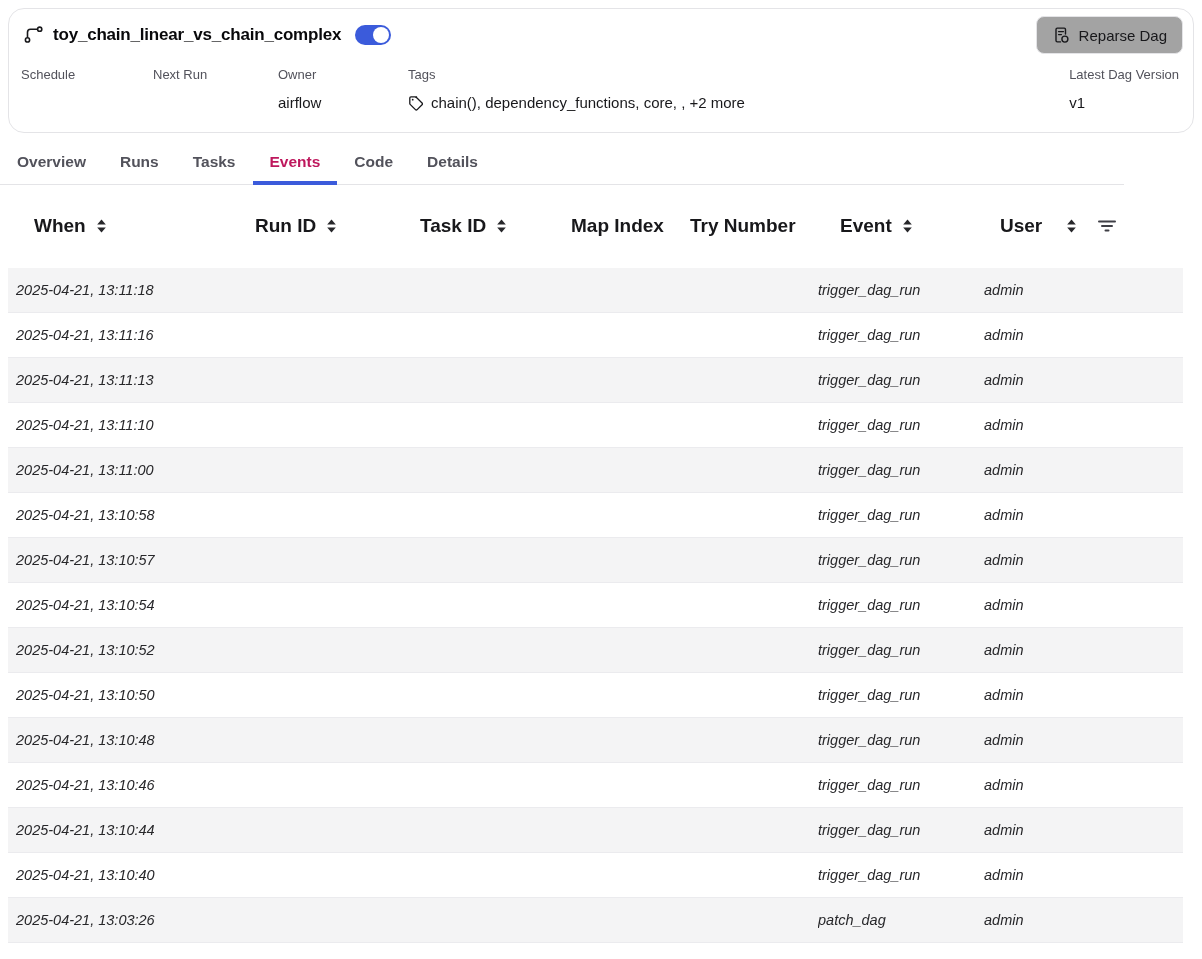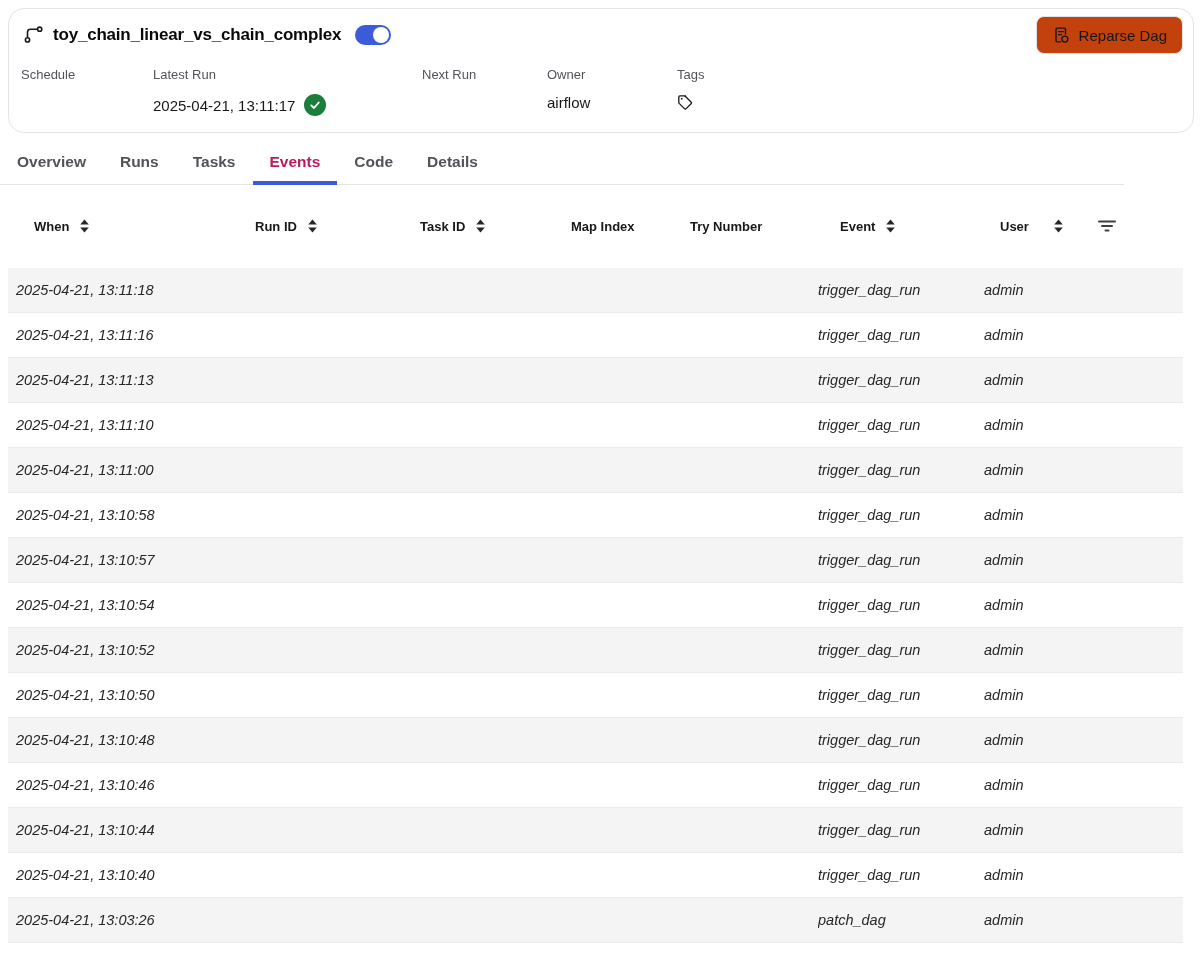--- a/index.html
+++ b/index.html
@@ -18,21 +18,21 @@
   }
   .card-top { display:flex; align-items:center; height:40px; padding-left:8px; }
   .dag-icon { display:inline-flex; width:22px; height:22px; }
   .dag-title { margin-left:10px; font-size:17px; font-weight:700; letter-spacing:-0.2px; color:#09090b; }
   .toggle { position:relative; width:36px; height:20px; border-radius:10px; background:#d4d4d8; margin-left:14px; cursor:pointer; }
   .toggle.on { background:#3b5bdb; }
   .toggle .knob { position:absolute; top:2px; left:2px; width:16px; height:16px; border-radius:50%; background:#fff; }
   .toggle.on .knob { left:18px; }
   .reparse-btn {
     margin-left:auto; display:inline-flex; align-items:center; gap:9px;
-    border:1px solid #e4e4e7; border-radius:8px; background:#c2410c;
+    border:1px solid #e4e4e7; border-radius:8px; background:#a3a3a3;
     height:38px; padding:0 15px; font-size:15px; font-weight:500; color:#18181b; cursor:pointer;
     font-family:inherit;
   }
   .info-row { display:flex; align-items:flex-start; margin-top:12px; padding-left:8px; }
   .info-col .label { font-size:13px; color:#52525b; font-weight:400; }
   .info-col .value { margin-top:12px; font-size:15px; color:#18181b; }
   .col-schedule { width:132px; }
   .col-latest-run { width:269px; }
   .col-next-run { width:125px; }
   .col-owner { width:130px; }
@@ -50,21 +50,21 @@
   .tab {
     padding:10px 17px 10px; font-size:15.5px; font-weight:600; color:#52525b;
     border-bottom:4px solid transparent; cursor:pointer; margin-bottom:-1px;
   }
   .tab.active { color:#be185d; border-bottom-color:#3b5bdb; }
 
   
   .table { position:absolute; left:8px; top:182px; width:1175px; }
   .thead, .trow { display:grid; grid-template-columns:247px 165px 151px 119px 128px 166px 109px 1fr; }
   .thead { margin-top:28px; height:32px; align-items:center; margin-bottom:26px; }
-  .th { display:flex; align-items:center; gap:10px; font-size:13px; font-weight:600; color:#18181b; }
+  .th { display:flex; align-items:center; gap:10px; font-size:19px; font-weight:600; color:#18181b; }
   .th-when { padding-left:26px; }
   .th-event { padding-left:22px; }
   .th-user { padding-left:16px;gap:24px; }
   .th-filter { justify-content:flex-start; padding-left:4px; cursor:pointer; }
   .sort-icon { display:inline-flex; cursor:pointer; }
   .trow { height:45px; align-items:center; border-bottom:1px solid #ebebee;font-style:italic; }
   .trow:nth-child(odd) { background:#f4f4f5; }
   .td { font-size:14.5px; color:#27272a; white-space:nowrap; overflow:hidden; }
   .td-when { padding-left:8px; }
 </style>
@@ -93,49 +93,43 @@
         </svg>
       </span>
       <span>Reparse Dag</span>
     </button>
   </div>
   <div class="info-row">
     <div class="info-col col-schedule">
       <div class="label">Schedule</div>
       <div class="value"></div>
     </div>
-    <div class="info-col col-latest-run">
-      <div class="label">Latest Run</div>
-      <div class="value latest-run-value">
-        <span>2025-04-21, 13:11:17</span>
-        <span class="success-badge">
-          <svg viewBox="0 0 14 14" width="14" height="14">
-              <path d="M3.2 7.3 L6 10 L10.8 4.5" stroke="#ffffff" stroke-width="1.8" fill="none" stroke-linecap="round" stroke-linejoin="round"></path>
-            </svg>
-        </span>
-      </div>
-    </div>
     <div class="info-col col-next-run">
       <div class="label">Next Run</div>
       <div class="value"></div>
     </div>
     <div class="info-col col-owner">
       <div class="label">Owner</div>
       <div class="value">airflow</div>
     </div>
     <div class="info-col col-tags">
       <div class="label">Tags</div>
       <div class="value tags-value">
         <span style="display:inline-flex;">
           <svg viewBox="0 0 16 16" width="16" height="16" fill="none" stroke="#18181b" stroke-width="1.3" stroke-linejoin="round">
             <path d="M8.5 1.8 H3 a1.2 1.2 0 0 0 -1.2 1.2 v5.5 a1.2 1.2 0 0 0 .35 .85 l5.3 5.3 a1.2 1.2 0 0 0 1.7 0 l4.9 -4.9 a1.2 1.2 0 0 0 0 -1.7 l-5.3 -5.3 a1.2 1.2 0 0 0 -.85 -.35 Z"></path>
             <circle cx="4.7" cy="4.7" r="0.9" fill="#18181b" stroke="none"></circle>
           </svg>
         </span>
-      </div>
+        <span>chain(), dependency_functions, core, , +2 more</span>
+      </div>
+    </div>
+    <div class="info-col col-version">
+      <div class="label">Latest Dag Version</div>
+      <div class="value">v1</div>
     </div>
   </div>
 </div>
 
 <div class="tabs">
     <div class="tab">Overview</div>
     <div class="tab">Runs</div>
     <div class="tab">Tasks</div>
     <div class="tab active">Events</div>
     <div class="tab">Code</div>

